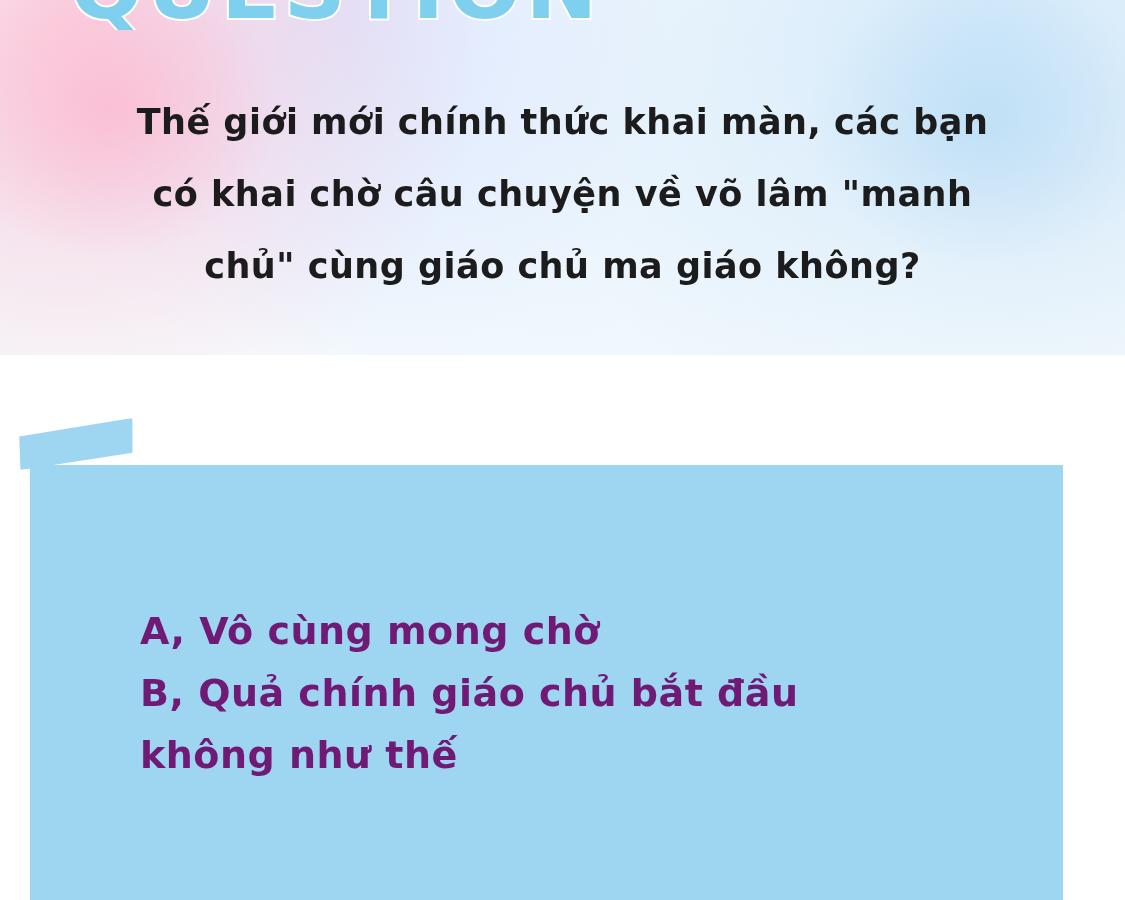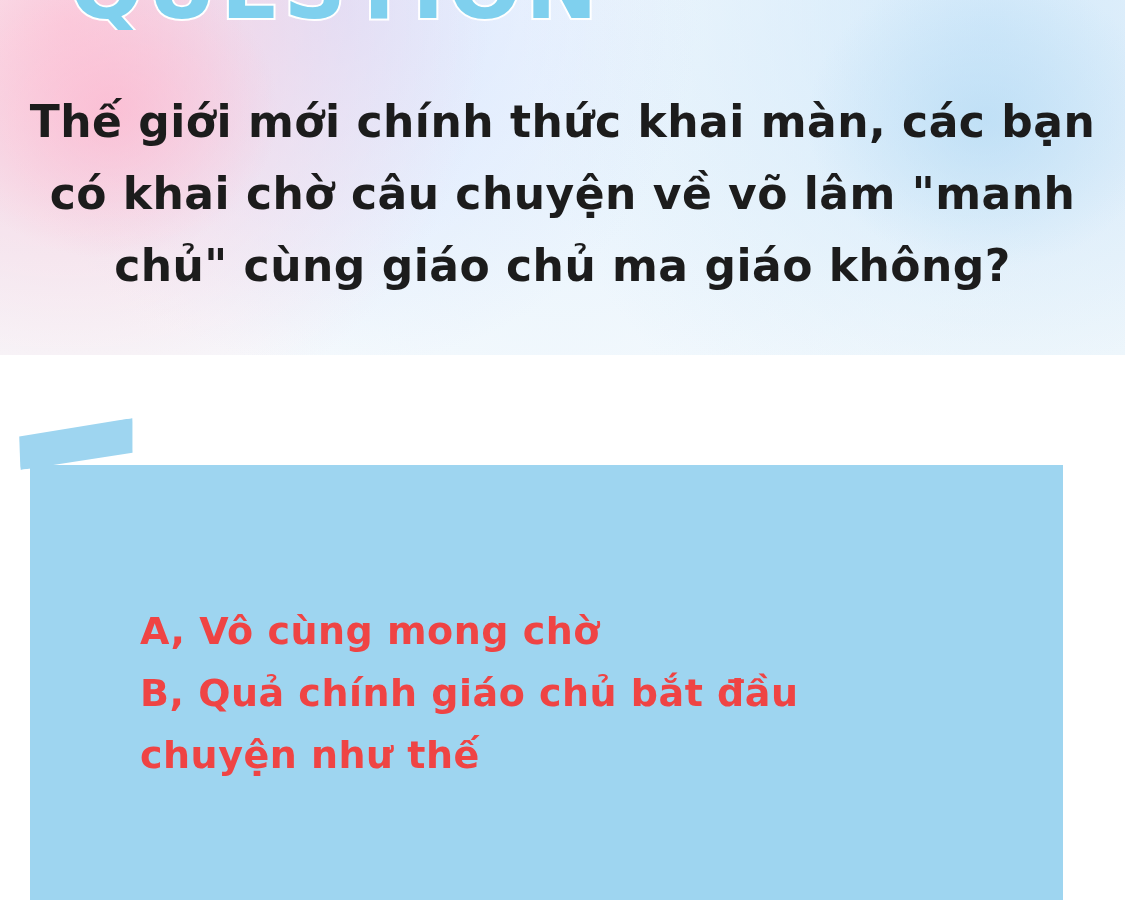--- a/index.html
+++ b/index.html
@@ -81,21 +81,21 @@
   
   .question {
     position: absolute;
     left: 0;
     top: 86px;
     width: 1125px;
     text-align: center;
     color: #1c1c1c;
     font-family: "DejaVu Sans", sans-serif;
     font-weight: bold;
-    font-size: 44px;
+    font-size: 35px;
     line-height: 72px;
     letter-spacing: 0.5px;
   }
   .question .line {
     display: block;
     white-space: nowrap;
   }
 
   
   .mid-gap {
@@ -125,21 +125,21 @@
     background: #9ed5f0;
     transform: rotate(-6deg);
     clip-path: polygon(2% 16%, 99% 0%, 96% 86%, 0% 100%);
   }
 
   .answers {
     position: absolute;
     left: 140px;
     top: 600px;
     width: 880px;
-    color: #ef4444;
+    color: #701a75;
     font-family: "DejaVu Sans", sans-serif;
     font-weight: bold;
     font-size: 38px;
     line-height: 62px;
     letter-spacing: 0.5px;
   }
   .answers .line {
     display: block;
     white-space: nowrap;
   }
@@ -166,16 +166,16 @@
 
   <div class="mid-gap"></div>
 
   <div class="tape"></div>
 
   <div class="answer-card"></div>
 
   <div class="answers">
     <span class="line">A, Vô cùng mong chờ</span>
     <span class="line">B, Quả chính giáo chủ bắt đầu</span>
-    <span class="line">chuyện như thế</span>
+    <span class="line">không như thế</span>
   </div>
 
 </div>
 
 </body></html>

